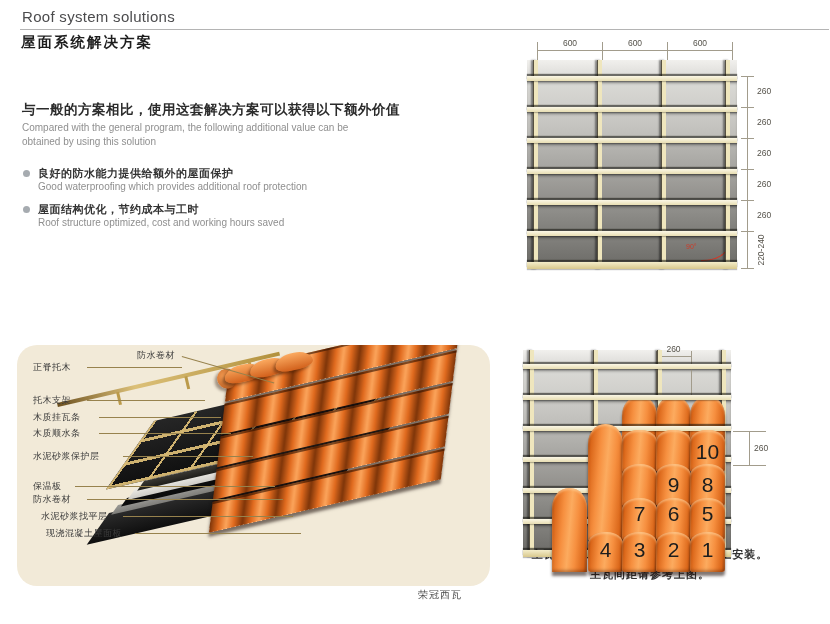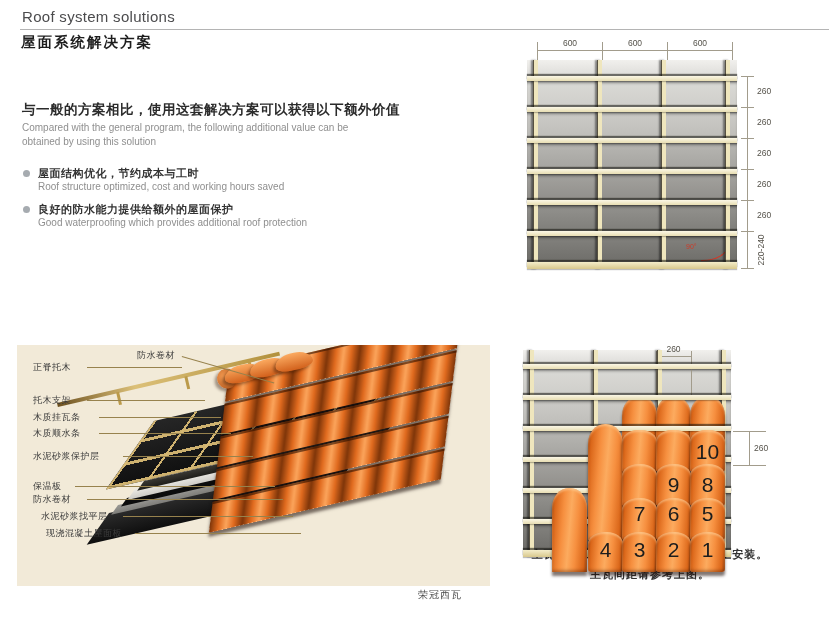--- a/index.html
+++ b/index.html
@@ -18,21 +18,21 @@
   
   .i-head{position:absolute;left:22px;top:101px;font-size:13.5px;font-weight:bold;color:#2b2b2b;letter-spacing:.5px;}
   .i-en{position:absolute;left:22px;top:121px;width:356px;font-size:10px;line-height:1.4;color:#8f8f8f;}
   .bullets{position:absolute;left:22px;top:166px;width:370px;}
   .bullet{position:relative;padding-left:16px;margin-bottom:9px;}
   .bullet .dot{position:absolute;left:1px;top:4px;width:7px;height:7px;border-radius:50%;background:#a6abb0;}
   .bullet .zh{font-size:11px;font-weight:bold;color:#333;letter-spacing:.5px;line-height:14px;}
   .bullet .en{font-size:10px;color:#8f8f8f;line-height:13px;width:335px;}
 
   
-  .illus{position:absolute;left:17px;top:345px;width:473px;height:241px;background:#f2ead8;overflow:hidden;}
+  .illus{position:absolute;left:17px;top:345px;width:473px;height:241px;background:#f2ead8;overflow:hidden;border-radius:20px;}
   .slab{position:absolute;width:255px;transform:rotate(-13deg) skewX(-48deg);transform-origin:0 0;}
   .lathdeck{position:absolute;left:137px;top:76px;width:255px;height:56px;
             transform:rotate(-13deg) skewX(-48deg);transform-origin:0 0;
             background:
               repeating-linear-gradient(90deg,rgba(216,186,116,.95) 0 3px,rgba(0,0,0,0) 3px 42px),
               repeating-linear-gradient(0deg,rgba(216,186,116,.95) 0 3px,rgba(0,0,0,0) 3px 19px),
               linear-gradient(#262626,#101010);}
   .tilepatch{position:absolute;left:212px;top:24px;width:238px;height:146px;
              transform:rotate(-13deg) skewX(-20deg);transform-origin:0 0;}
   .trow{height:27px;margin-top:2px;border-top:2px solid rgba(45,16,0,.6);
@@ -91,27 +91,27 @@
 
   <div class="h-title">Roof system solutions</div>
   <div class="h-rule"></div>
   <div class="h-sub">屋面系统解决方案</div>
 
   <div class="i-head">与一般的方案相比，使用这套解决方案可以获得以下额外价值</div>
   <div class="i-en">Compared with the general program, the following additional value can be obtained by using this solution</div>
   <div class="bullets">
     <div class="bullet">
       <span class="dot"></span>
+      <div class="zh">良好的防水能力提供给额外的屋面保护</div>
+      <div class="en">Good waterproofing which provides additional roof protection</div>
+    </div>
+    <div class="bullet">
+      <span class="dot"></span>
       <div class="zh">屋面结构优化，节约成本与工时</div>
       <div class="en">Roof structure optimized, cost and working hours saved</div>
-    </div>
-    <div class="bullet">
-      <span class="dot"></span>
-      <div class="zh">良好的防水能力提供给额外的屋面保护</div>
-      <div class="en">Good waterproofing which provides additional roof protection</div>
     </div>
   </div>
 
   <div class="illus">
 
     <div class="slab" style="left:92px;top:168px;height:26px;background:linear-gradient(#2c2c2c,#0f0f0f);"></div>
     <div class="slab" style="left:101px;top:160px;height:8px;background:linear-gradient(#9b9a96,#7e7d79);"></div>
     <div class="slab" style="left:110px;top:153px;height:7px;background:#0c0c0c;"></div>
     <div class="slab" style="left:118px;top:144px;height:9px;background:linear-gradient(#eceae4,#cfcdc7);"></div>
     <div class="slab" style="left:127px;top:136px;height:8px;background:linear-gradient(#3a3934,#1f1e1a);"></div>

